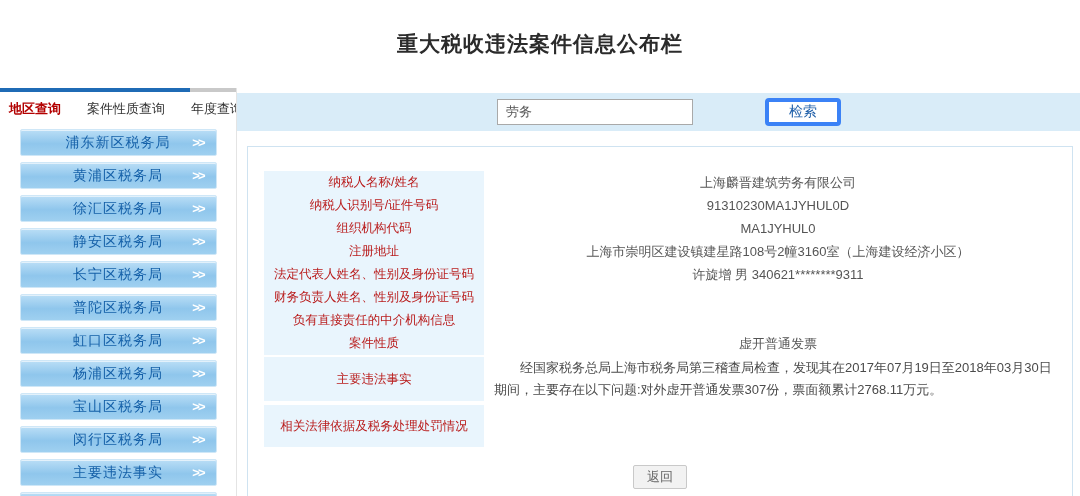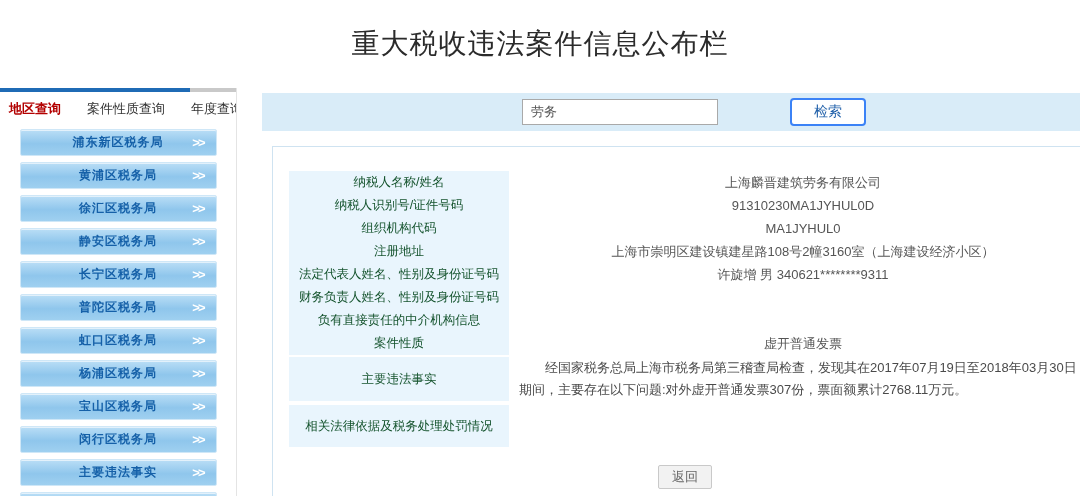--- a/index.html
+++ b/index.html
@@ -1,60 +1,60 @@
 <!DOCTYPE html>
 <html><head>
 <meta charset="utf-8">
 <style>
   * { margin:0; padding:0; box-sizing:border-box; }
   html,body { width:1080px; height:496px; overflow:hidden; background:#fff;
               font-family:"Liberation Sans","DejaVu Sans",sans-serif; }
 
   
   .header { height:88px; display:flex; align-items:center; justify-content:center; }
-  .page-title { font-size:28px; font-weight:normal; color:#2b2b2b; letter-spacing:1px; }
+  .page-title { font-size:21px; font-weight:bold; color:#2b2b2b; letter-spacing:1px; }
 
   
-  .main { display:flex; height:408px;gap:25px; }
+  .main { display:flex; height:408px; }
 
   
   .left { width:237px; flex:0 0 237px; border-right:1px solid #e4e4e4; overflow:hidden; }
   .tab-indicator { height:4px; display:flex; }
   .tab-indicator .seg-active { width:190px; background:#1f6bb5; }
   .tab-indicator .seg-rest   { flex:1; background:#c9c9c9; }
   .tabs { display:flex; align-items:center; height:33px; }
   .tab { font-size:13px; color:#333; cursor:pointer; white-space:nowrap; padding:0 9px; }
   .tab.active { color:#b30000; font-weight:bold; }
   .tab + .tab { margin-left:8px; }
 
   .side-list { padding:4px 0 0 0; }
   .side-btn { position:relative; width:197px; height:27px; margin:0 auto 6px auto;
               background:linear-gradient(#badef6,#8fc6ec 55%,#9fd0f0);
               border:1px solid #cfe7f7; border-radius:2px;
               display:flex; align-items:center; justify-content:center; cursor:pointer;
               box-shadow:0 1px 0 rgba(255,255,255,.6) inset; }
-  .side-btn .lbl { font-size:12px; font-weight:bold; color:#1560a8; letter-spacing:1px; }
+  .side-btn .lbl { font-size:14px; font-weight:normal; color:#1560a8; letter-spacing:1px; }
   .side-btn .arr { position:absolute; right:12px; top:50%; transform:translateY(-54%);
                    color:#fff; font-weight:bold; font-size:13px; letter-spacing:-2px; }
 
   
   .right { flex:1; min-width:0; }
   .search-band { margin-top:5px; height:38px; background:#d9ecf8;
                  display:flex; align-items:center; }
   .search-input { margin-left:260px; width:196px; height:26px; border:1px solid #a9a9a9;
                   background:#fff; font-size:13px; color:#555; padding:8px 8px; outline:none; }
   .search-btn { margin-left:72px; width:76px; height:28px; background:#fff;
-                border:2px solid #3b82f6; border-radius:4px; color:#1f5fa9;
+                border:4px solid #3b82f6; border-radius:4px; color:#1f5fa9;
                 font-size:14px; cursor:pointer; }
 
   .panel { margin:15px 0 0 10px; width:826px; min-height:352px;
            border:1px solid #cfe3f1; background:#fff; padding:24px 0 14px 16px; }
 
   .row { display:flex; align-items:center; }
-  .cell-label { width:220px; flex:0 0 220px; background:#e9f5fd; color:#14532d;
+  .cell-label { width:220px; flex:0 0 220px; background:#e9f5fd; color:#b91c1c;
                 font-size:12.5px; text-align:center; align-self:stretch;
                 display:flex; align-items:center; justify-content:center; padding:0 6px; }
   .row.simple { height:23px; }
   .cell-value { flex:1; font-size:13px; color:#555; text-align:center; padding:0 10px; }
   .row.para { min-height:46px; padding:2px 0; }
   .row.para .cell-value { text-align:left; text-indent:2em; line-height:22px; color:#4a4a4a; }
 
   .back-wrap { margin-top:16px; text-align:center; padding-right:16px; }
   .back-btn { background:#f2f2f2; border:1px solid #c9c9c9; border-radius:2px;
               color:#666; font-size:13px; padding:2px 13px; cursor:pointer; }

